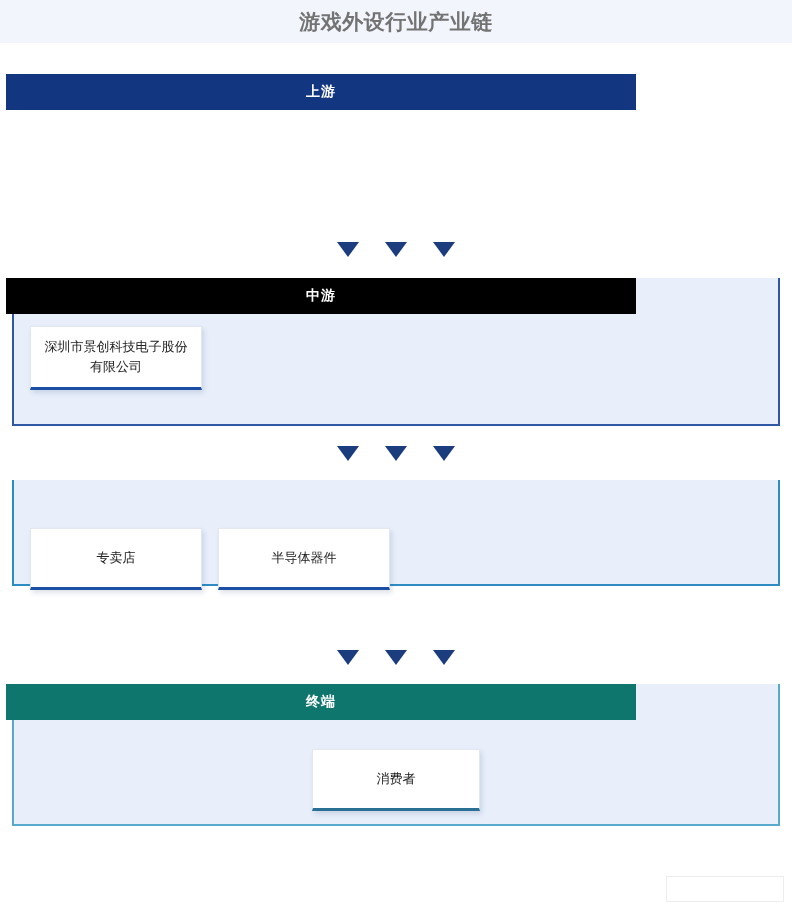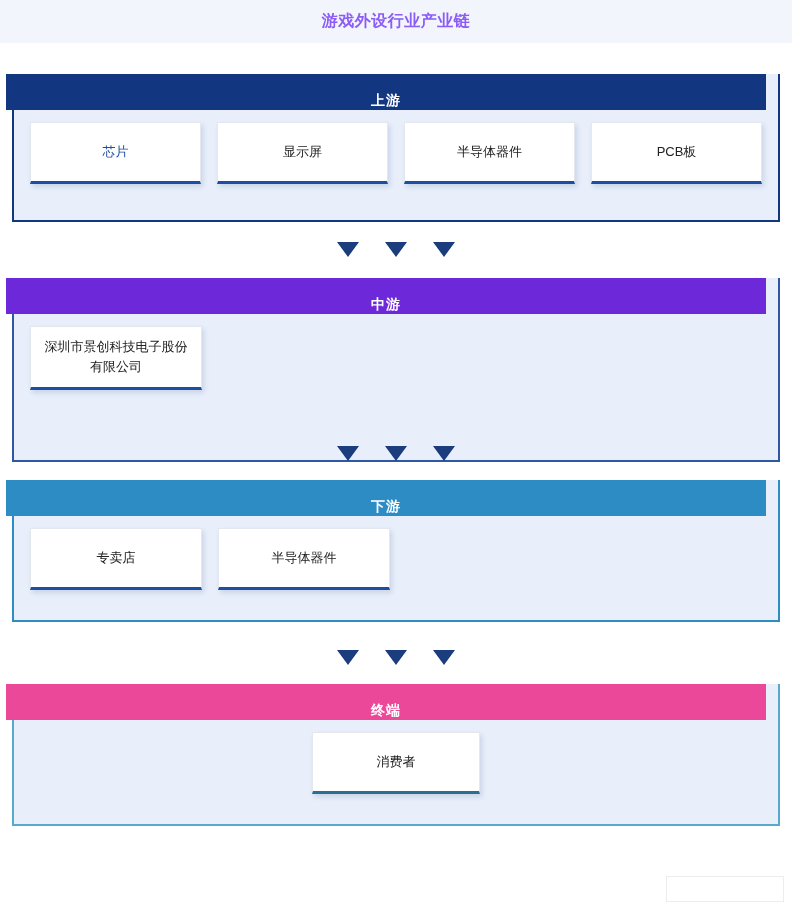--- a/index.html
+++ b/index.html
@@ -26,57 +26,57 @@
     left: 0;
     top: 0;
     width: 792px;
     height: 43px;
     background: #f2f5fc;
     display: flex;
     align-items: center;
     justify-content: center;
   }
   .title-text {
-    font-size: 16px;
+    font-size: 21px;
     font-weight: bold;
-    color: #8b5cf6;
+    color: #737373;
     letter-spacing: 0.5px;
   }
 
   
   .tier {
     position: absolute;
     left: 12px;
     width: 768px;
     border: 2px solid #123680;
     border-top: none;
     background: #e8effb;
   }
   .tier.mid    { border-color: #2f57a3; }
   .tier.down   { border-color: #2e8cc4; }
   .tier.term   { border-color: #57aacb; }
 
   .tier-header {
     position: absolute;
     left: 6px;
-    width: 760px;
+    width: 630px;
     height: 36px;
     display: flex;
-    align-items: flex-end;
+    align-items: center;
     justify-content: center;
     color: #ffffff;
     font-size: 14px;
     font-weight: bold;
     letter-spacing: 1px;
     z-index: 3;
   }
   .tier-header.up   { background: #123680; }
-  .tier-header.mid  { background: #6d28d9; }
+  .tier-header.mid  { background: #000000; }
   .tier-header.down { background: #2e8cc4; }
-  .tier-header.term { background: #ec4899; }
+  .tier-header.term { background: #0f766e; }
 
   
   .cards {
     position: absolute;
     left: 0;
     right: 0;
     display: flex;
     justify-content: flex-start;
     gap: 16px;
     padding: 0 16px;
@@ -136,71 +136,60 @@
 </style>
 </head>
 <body>
 
 <div id="page">
 
   <div class="title-band">
     <div class="title-text">游戏外设行业产业链</div>
   </div>
 
-  <div class="tier up" style="top:74px; height:148px;">
-    <div class="cards" style="top:48px;">
-      <div class="card link">芯片</div>
-      <div class="card">显示屏</div>
-      <div class="card">半导体器件</div>
-      <div class="card">PCB板</div>
-    </div>
-  </div>
   <div class="tier-header up" style="top:74px;">
     <span>上游</span>
   </div>
 
   <div class="arrows" style="top:238px;">
     <span class="arrow"></span>
     <span class="arrow"></span>
     <span class="arrow"></span>
   </div>
 
-  <div class="tier mid" style="top:278px; height:184px;">
+  <div class="tier mid" style="top:278px; height:148px;">
     <div class="cards" style="top:48px;">
       <div class="card tall">深圳市景创科技电子股份有限公司</div>
     </div>
   </div>
   <div class="tier-header mid" style="top:278px;">
     <span>中游</span>
   </div>
 
   <div class="arrows" style="top:442px;">
     <span class="arrow"></span>
     <span class="arrow"></span>
     <span class="arrow"></span>
   </div>
 
-  <div class="tier down" style="top:480px; height:142px;">
+  <div class="tier down" style="top:480px; height:106px;">
     <div class="cards" style="top:48px;">
       <div class="card">专卖店</div>
       <div class="card">半导体器件</div>
     </div>
-  </div>
-  <div class="tier-header down" style="top:480px;">
-    <span>下游</span>
   </div>
 
   <div class="arrows" style="top:646px;">
     <span class="arrow"></span>
     <span class="arrow"></span>
     <span class="arrow"></span>
   </div>
 
   <div class="tier term" style="top:684px; height:142px;">
-    <div class="cards" style="top:48px; justify-content:center;align-items:center;">
+    <div class="cards" style="top:65px; justify-content:center;align-items:center;">
       <div class="card term-card">消费者</div>
     </div>
   </div>
   <div class="tier-header term" style="top:684px;">
     <span>终端</span>
   </div>
 
   <div class="corner-artifact"></div>
 
 </div>

